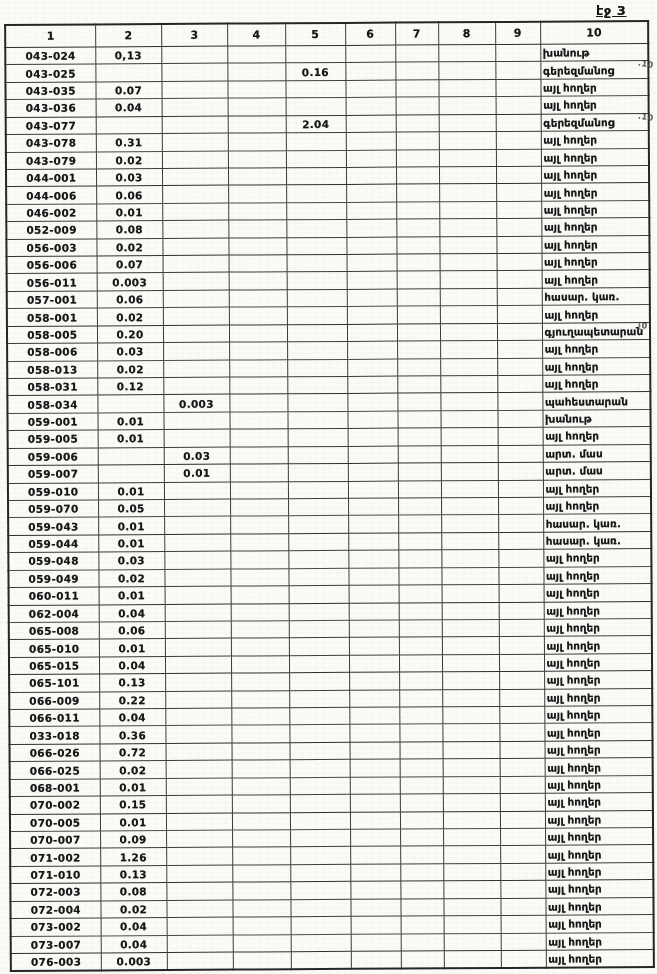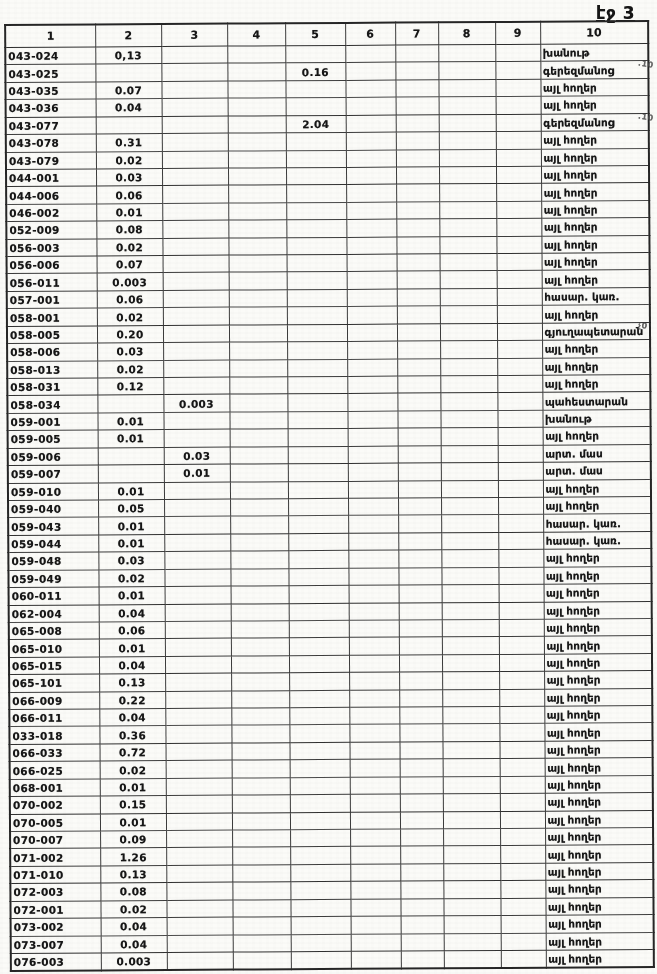--- a/index.html
+++ b/index.html
@@ -11,21 +11,21 @@
   }
   
   body::before{
     content:"";position:absolute;inset:0;pointer-events:none;
     background:
       repeating-linear-gradient(0deg, rgba(0,0,0,0.012) 0 2px, rgba(255,255,255,0) 2px 5px),
       repeating-linear-gradient(90deg, rgba(0,0,0,0.008) 0 3px, rgba(255,255,255,0) 3px 7px);
   }
   .page-label{
     position:absolute;top:3px;left:596px;
-    font-size:17px;font-weight:700;letter-spacing:0.5px;
+    font-size:13px;font-weight:700;letter-spacing:0.5px;
     text-shadow:0 0 0.6px rgba(0,0,0,0.55);
     text-decoration:underline;
   }
   .tbl-wrap{
     position:absolute;left:7px;top:22px;width:643px;
     transform:rotate(-0.35deg);
     transform-origin:50% 50%;
   }
   table.grid{
     border-collapse:collapse;table-layout:fixed;width:643px;
@@ -37,21 +37,21 @@
     font-size:10.5px;font-weight:600;
     padding:0 2px;
     text-shadow:0 0 0.7px rgba(10,10,10,0.5);
   }
   table.grid{border:2px solid #262626;}
   table.grid thead th{
     height:21px;text-align:center;font-size:11px;font-weight:700;
     border-bottom:1.5px solid #2e2e2e;
   }
   table.grid tbody tr{height:17.43px;}
-  td.c-code{text-align:left;padding-left:4px;letter-spacing:0.3px;}
+  td.c-code{text-align:center;padding-left:4px;letter-spacing:0.3px;}
   td.c-num{text-align:center;letter-spacing:0.3px;}
   td.c-use{text-align:left;padding-left:4px;font-size:10px;}
   
   table.grid tbody tr:nth-child(3n) td{border-bottom-color:#4a4a4a;}
   table.grid tbody tr:nth-child(4n) td{border-bottom-color:#303030;}
   .margin-note{
     position:absolute;left:638px;width:20px;
     font-size:8px;font-weight:600;color:#4c4c4c;opacity:0.85;
     transform:rotate(8deg);letter-spacing:0.5px;
     text-shadow:0 0 0.5px rgba(0,0,0,0.4);
@@ -397,21 +397,21 @@
           <td class="c-num"></td>
           <td class="c-num"></td>
           <td class="c-num"></td>
           <td class="c-num"></td>
           <td class="c-num"></td>
           <td class="c-num"></td>
           <td class="c-num"></td>
           <td class="c-use">այլ հողեր</td>
         </tr>
         <tr>
-          <td class="c-code">059-040</td>
+          <td class="c-code">059-070</td>
           <td class="c-num">0.05</td>
           <td class="c-num"></td>
           <td class="c-num"></td>
           <td class="c-num"></td>
           <td class="c-num"></td>
           <td class="c-num"></td>
           <td class="c-num"></td>
           <td class="c-num"></td>
           <td class="c-use">այլ հողեր</td>
         </tr>
@@ -565,21 +565,21 @@
           <td class="c-num"></td>
           <td class="c-num"></td>
           <td class="c-num"></td>
           <td class="c-num"></td>
           <td class="c-num"></td>
           <td class="c-num"></td>
           <td class="c-num"></td>
           <td class="c-use">այլ հողեր</td>
         </tr>
         <tr>
-          <td class="c-code">066-033</td>
+          <td class="c-code">066-026</td>
           <td class="c-num">0.72</td>
           <td class="c-num"></td>
           <td class="c-num"></td>
           <td class="c-num"></td>
           <td class="c-num"></td>
           <td class="c-num"></td>
           <td class="c-num"></td>
           <td class="c-num"></td>
           <td class="c-use">այլ հողեր</td>
         </tr>
@@ -673,21 +673,21 @@
           <td class="c-num"></td>
           <td class="c-num"></td>
           <td class="c-num"></td>
           <td class="c-num"></td>
           <td class="c-num"></td>
           <td class="c-num"></td>
           <td class="c-num"></td>
           <td class="c-use">այլ հողեր</td>
         </tr>
         <tr>
-          <td class="c-code">072-001</td>
+          <td class="c-code">072-004</td>
           <td class="c-num">0.02</td>
           <td class="c-num"></td>
           <td class="c-num"></td>
           <td class="c-num"></td>
           <td class="c-num"></td>
           <td class="c-num"></td>
           <td class="c-num"></td>
           <td class="c-num"></td>
           <td class="c-use">այլ հողեր</td>
         </tr>

